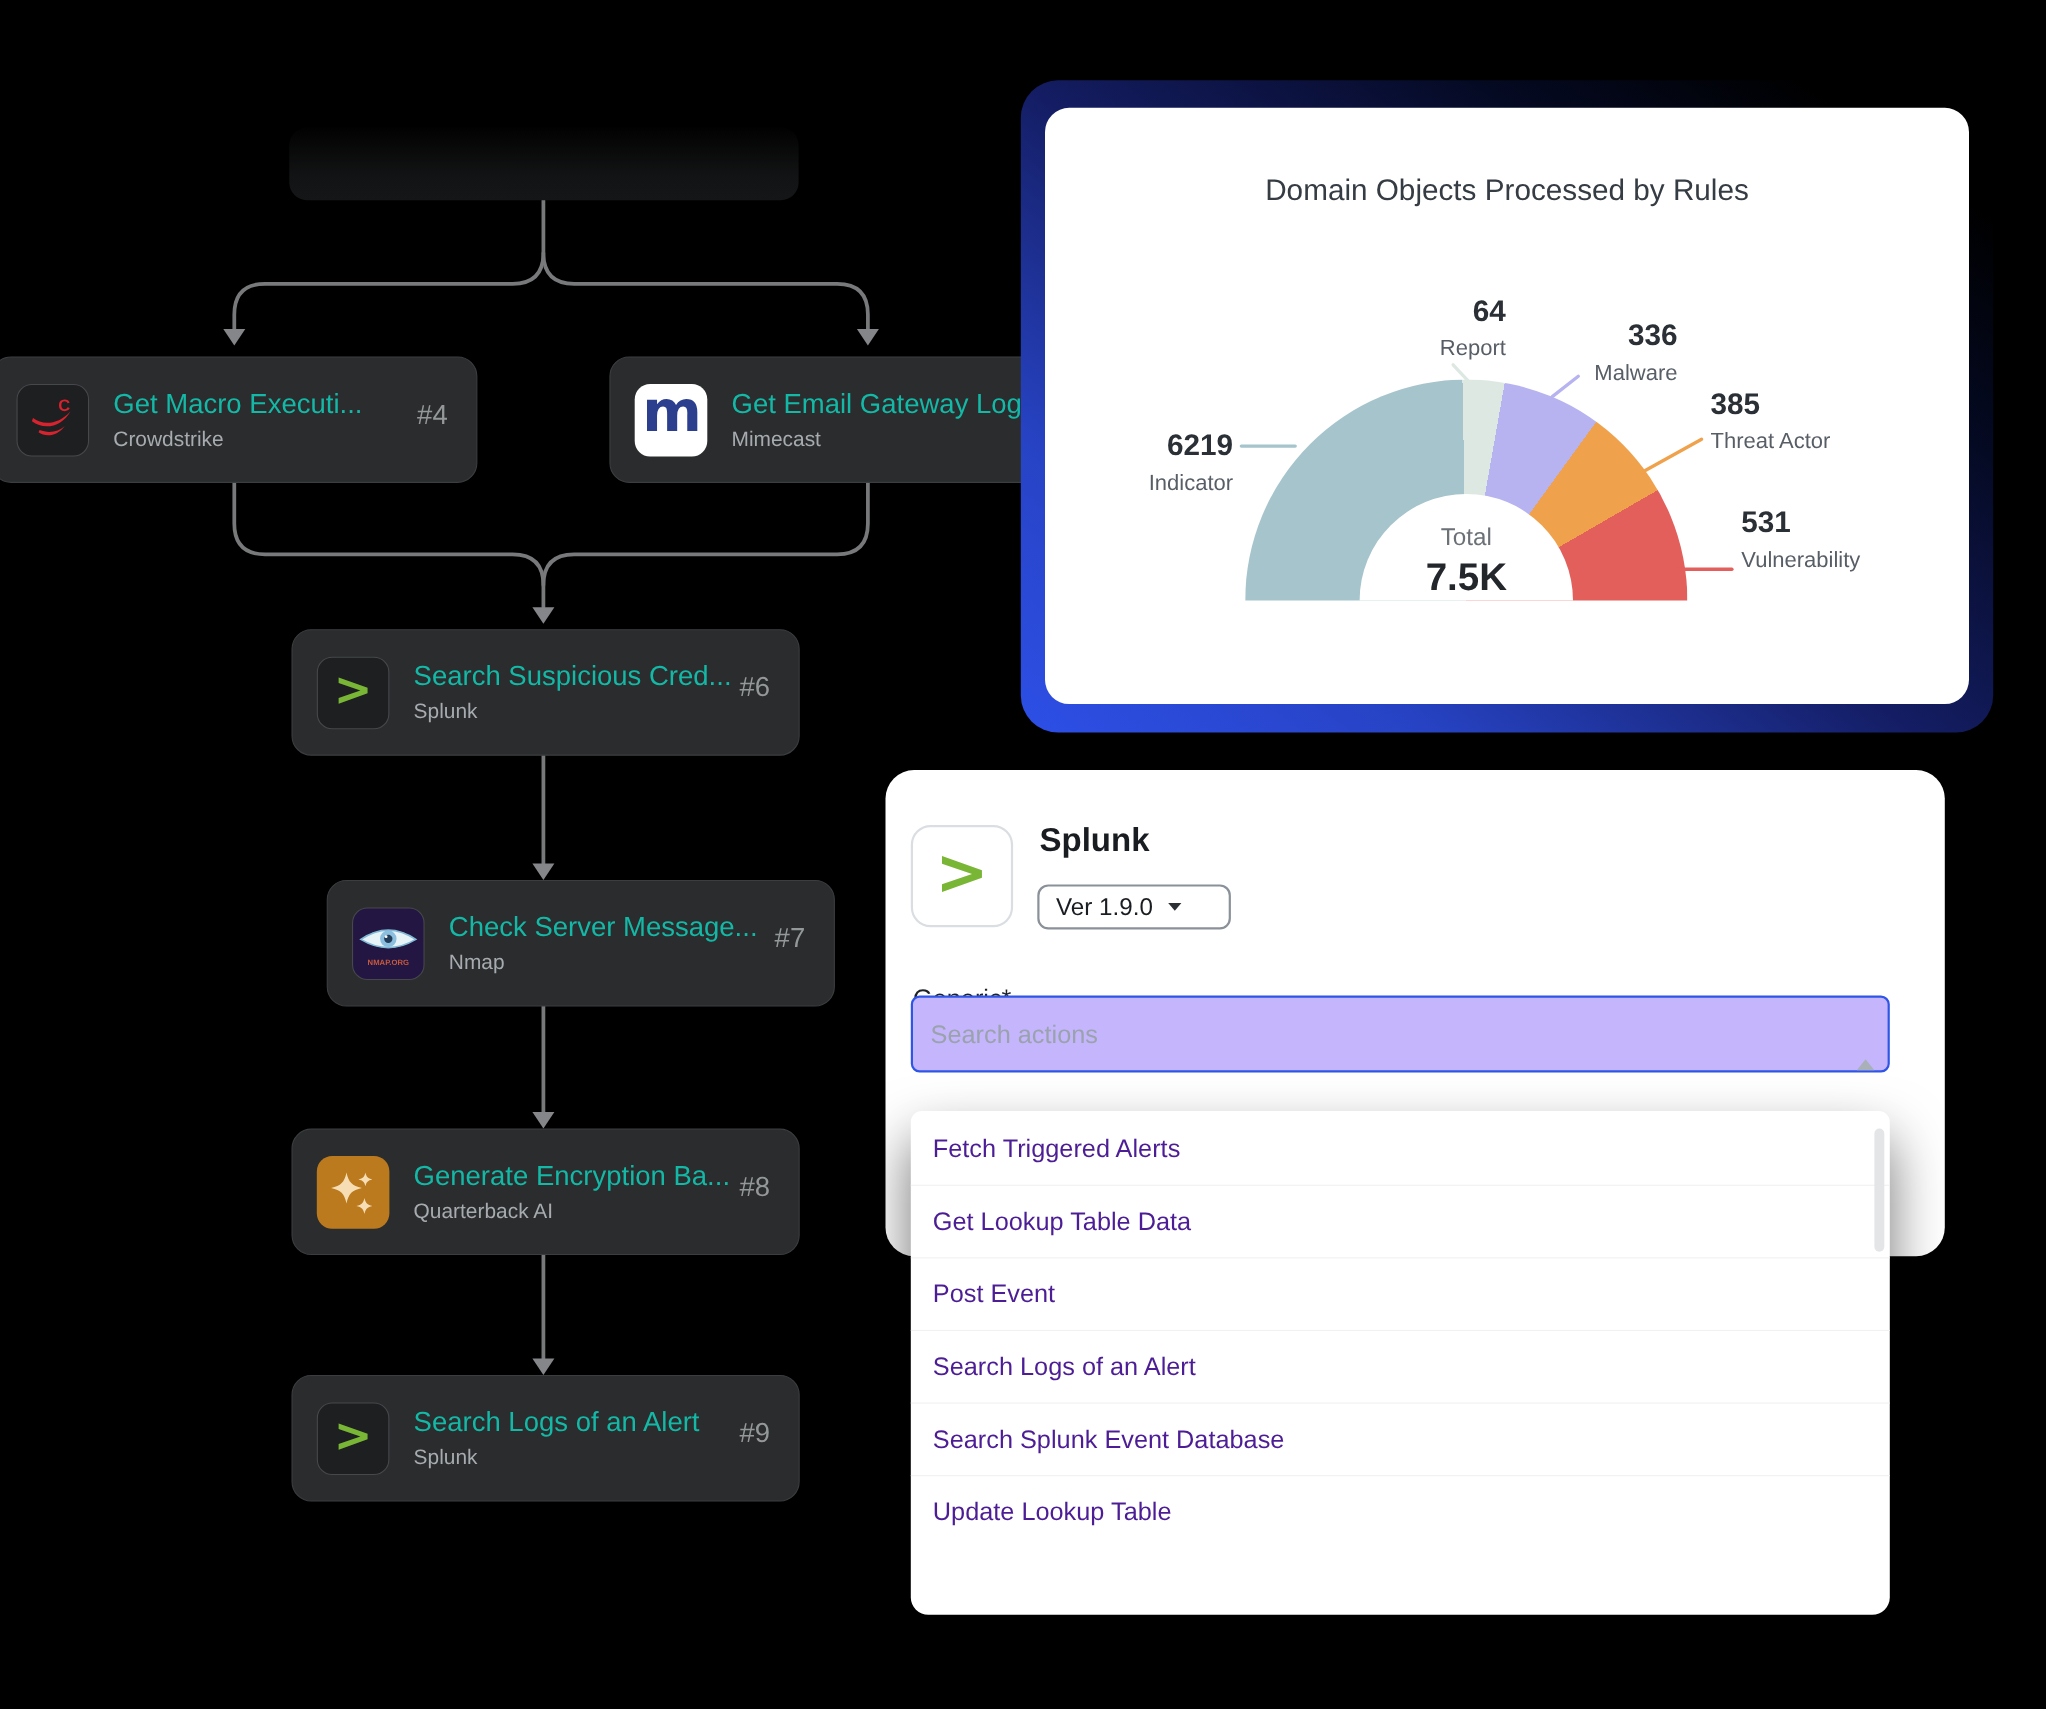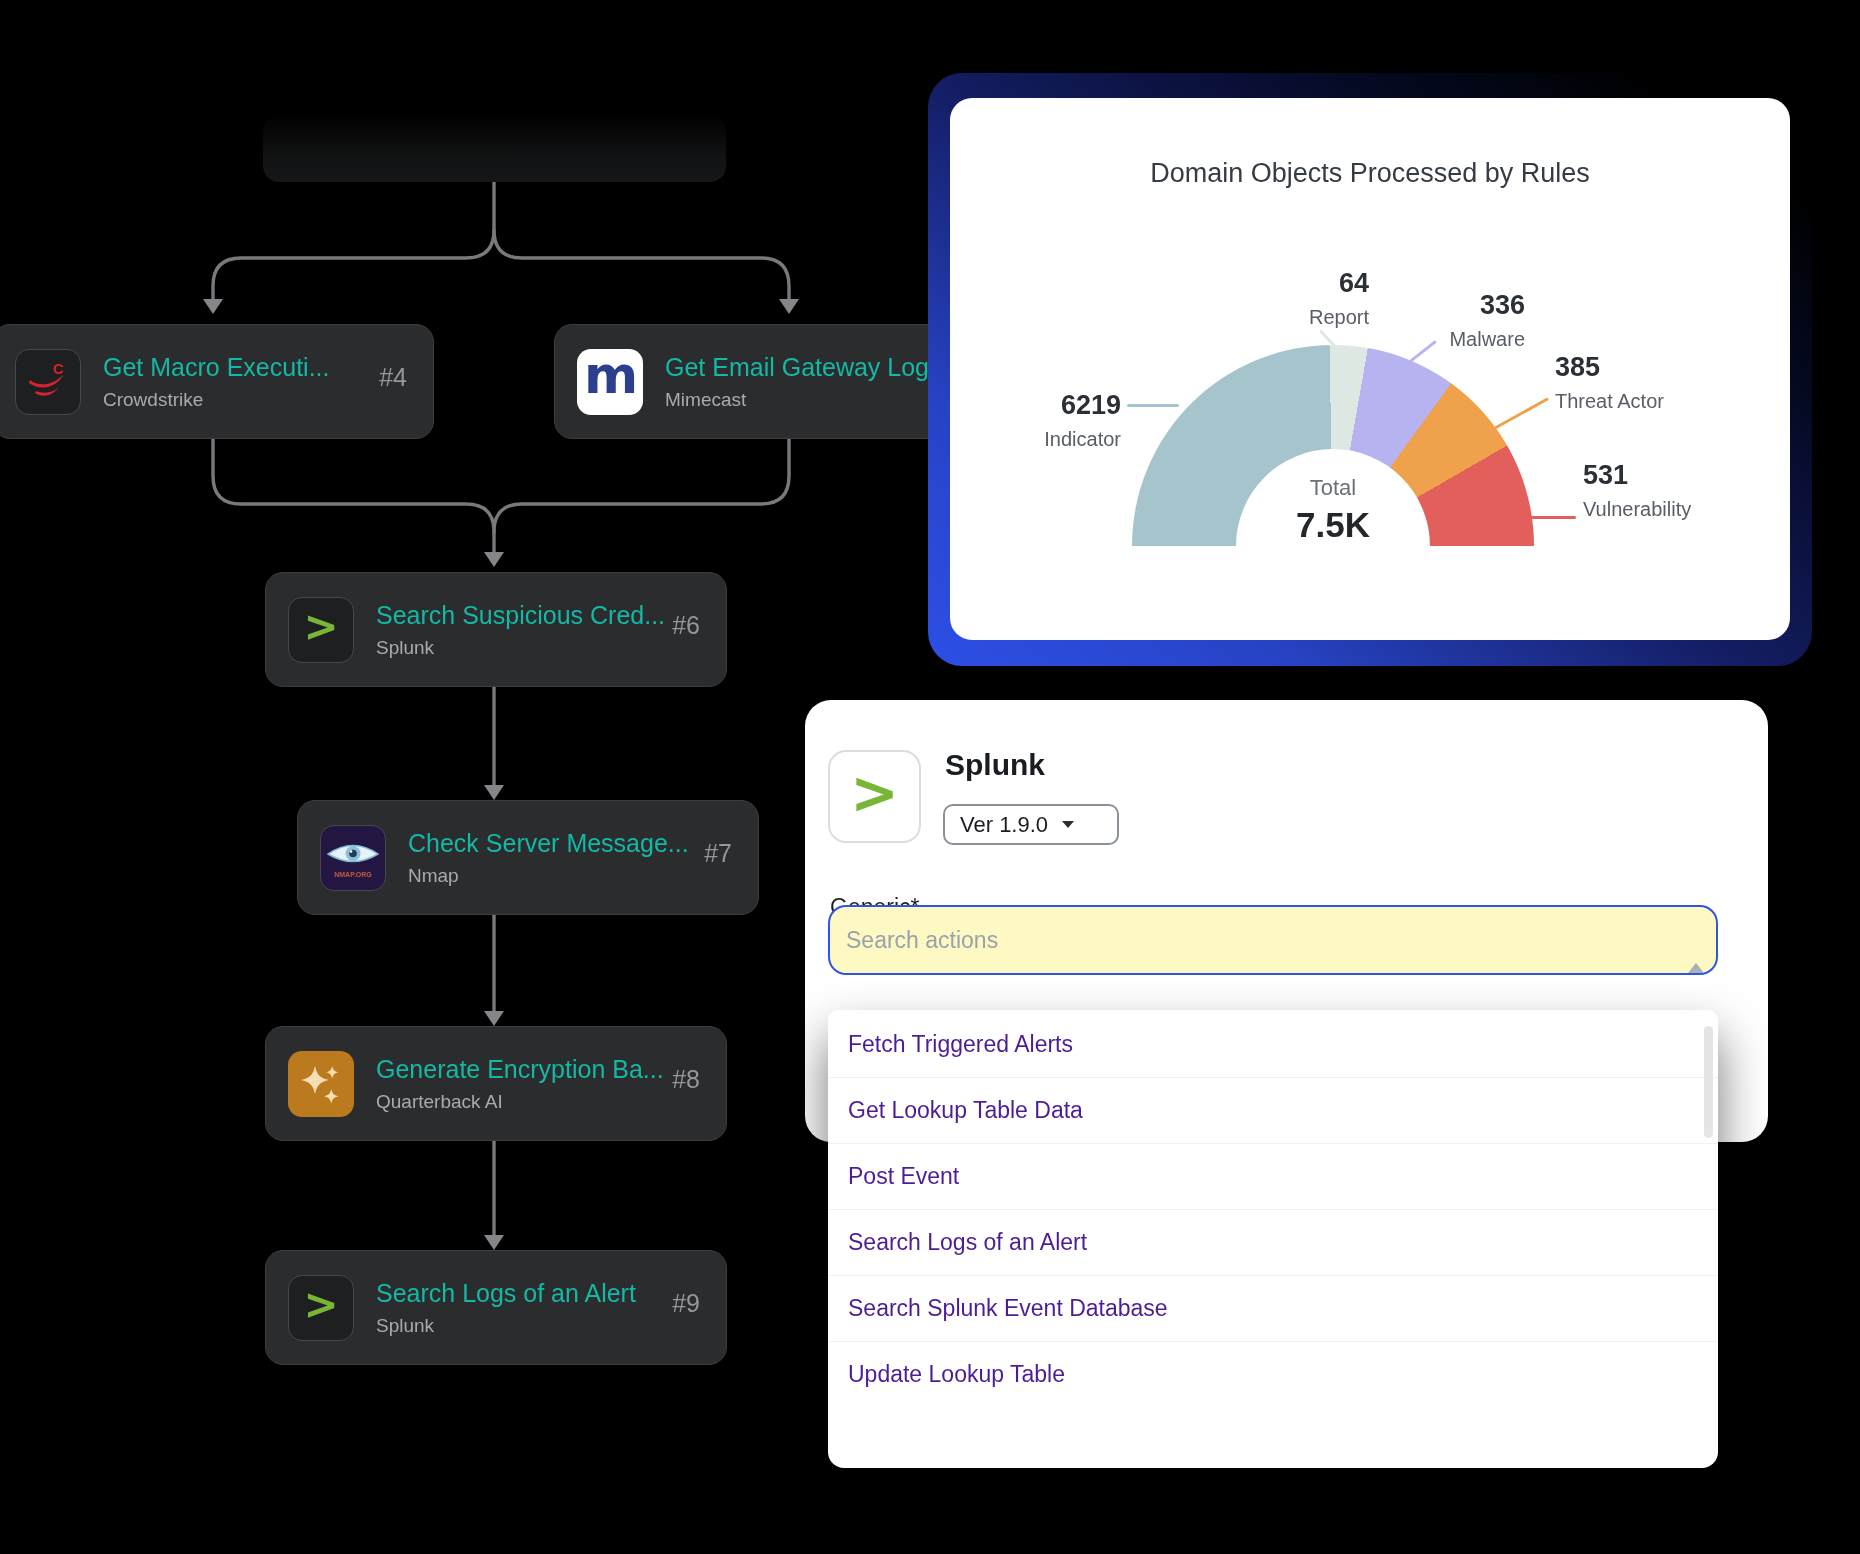--- a/index.html
+++ b/index.html
@@ -75,21 +75,21 @@
     justify-content:center;z-index:5;}
   .app-tile .splunk-glyph{font-size:58px;transform:translateY(-4px);}
   .app-name{position:absolute;left:945px;top:748px;font-size:30px;font-weight:600;color:#191c20;z-index:5;}
   .ver-pill{position:absolute;left:943px;top:804px;width:176px;height:41px;border:2px solid #8a9199;
     border-radius:10px;box-sizing:border-box;display:flex;align-items:center;background:#fff;z-index:5;cursor:pointer;}
   .ver-text{font-size:22px;color:#1a1d21;margin-left:15px;}
   .caret-down{width:0;height:0;border-left:6px solid transparent;border-right:6px solid transparent;
     border-top:7px solid #2c2f33;margin-left:14px;}
   .action-label{position:absolute;left:830px;top:894px;font-size:23px;font-weight:500;color:#1e2125;z-index:5;}
   .search-box{position:absolute;left:828px;top:905px;width:890px;height:70px;box-sizing:border-box;
-    border:2px solid #2f55e7;border-radius:18px;background:#fef9c3;z-index:6;}
+    border:2px solid #2f55e7;border-radius:8px;background:#c4b5fd;z-index:6;}
   .search-input{position:absolute;left:0;top:0;width:100%;height:100%;border:none;outline:none;
     border-radius:8px;font-size:23px;padding:0 40px 0 16px;color:#30353b;box-sizing:border-box;
     font-family:"Liberation Sans",sans-serif;background:transparent;}
   .search-input::placeholder{color:#9aa2ac;}
   .tri-up{position:absolute;left:1688px;top:963px;width:0;height:0;border-left:8px solid transparent;
     border-right:8px solid transparent;border-bottom:10px solid #a9b0b8;z-index:7;}
 
   .dropdown{position:absolute;left:828px;top:1010px;width:890px;height:458px;background:#fff;
     border-radius:10px 10px 16px 16px;box-shadow:0 26px 50px rgba(0,0,0,.55);z-index:6;
     display:flex;flex-direction:column;padding-top:2px;box-sizing:border-box;}

